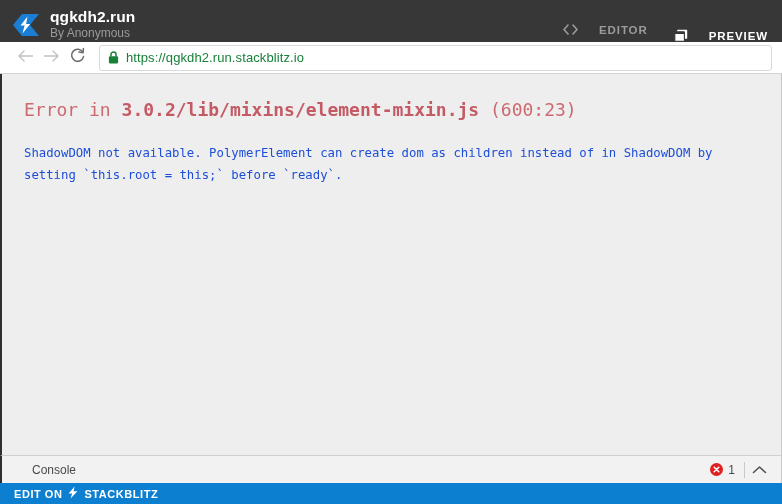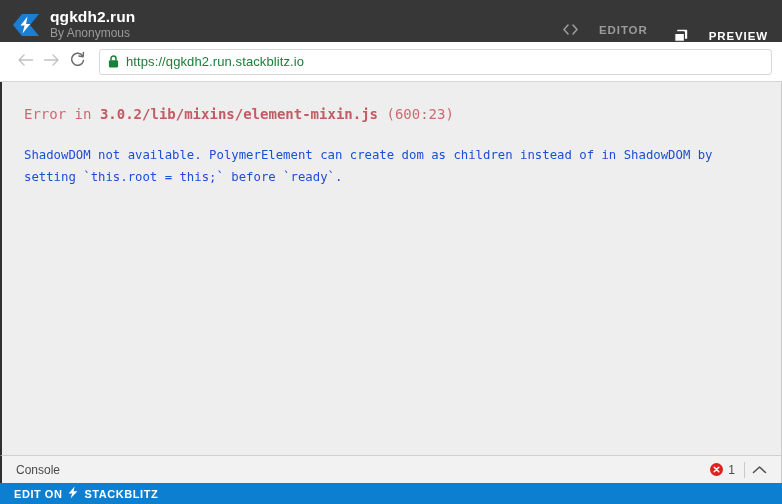--- a/index.html
+++ b/index.html
@@ -81,21 +81,21 @@
     font-weight: bold;
     cursor: pointer;
     user-select: none;
   }
   .tb-btn.inactive { color: #9b9b9b; }
   .tb-btn.active   { color: #ffffff; margin-top: 12px; }
   .tb-icon { display: flex; align-items: center; }
 
   
   .urlbar {
-    height: 40px;
+    height: 32px;
     background: #ffffff;
     display: flex;
     align-items: center;
     padding: 0 10px 0 12px;
     box-sizing: border-box;
     border-bottom: 1px solid #d4d4d4;
     flex: none;
   }
   .nav-btn {
     width: 26px;
@@ -140,21 +140,21 @@
     border-right: 1px solid #c9c9c9;
     box-sizing: border-box;
     overflow: hidden;
   }
   .error-block {
     padding: 22px 22px 0 22px;
     font-family: "DejaVu Sans Mono", "Liberation Mono", monospace;
   }
   .error-head {
     color: #cc6a70;
-    font-size: 14px;
+    font-size: 18px;
     line-height: 1.5;
     margin-bottom: 20px;
     white-space: nowrap;
   }
   .error-head .file {
     font-weight: bold;
     color: #c45a63;
   }
   .error-body {
     color: #1d4ed8;
@@ -167,21 +167,21 @@
   
   .console-bar {
     height: 28px;
     background: #f2f2f2;
     border-top: 1px solid #cfcfcf;
     border-left: 2px solid #2f2f2f;
     border-right: 1px solid #c9c9c9;
     display: flex;
     align-items: center;
     justify-content: space-between;
-    padding: 0 8px 0 14px;
+    padding: 0 8px 0 30px;
     box-sizing: border-box;
     flex: none;
   }
   .console-label {
     font-size: 12px;
     color: #4a4a4a;
   }
   .console-right {
     display: flex;
     align-items: center;

